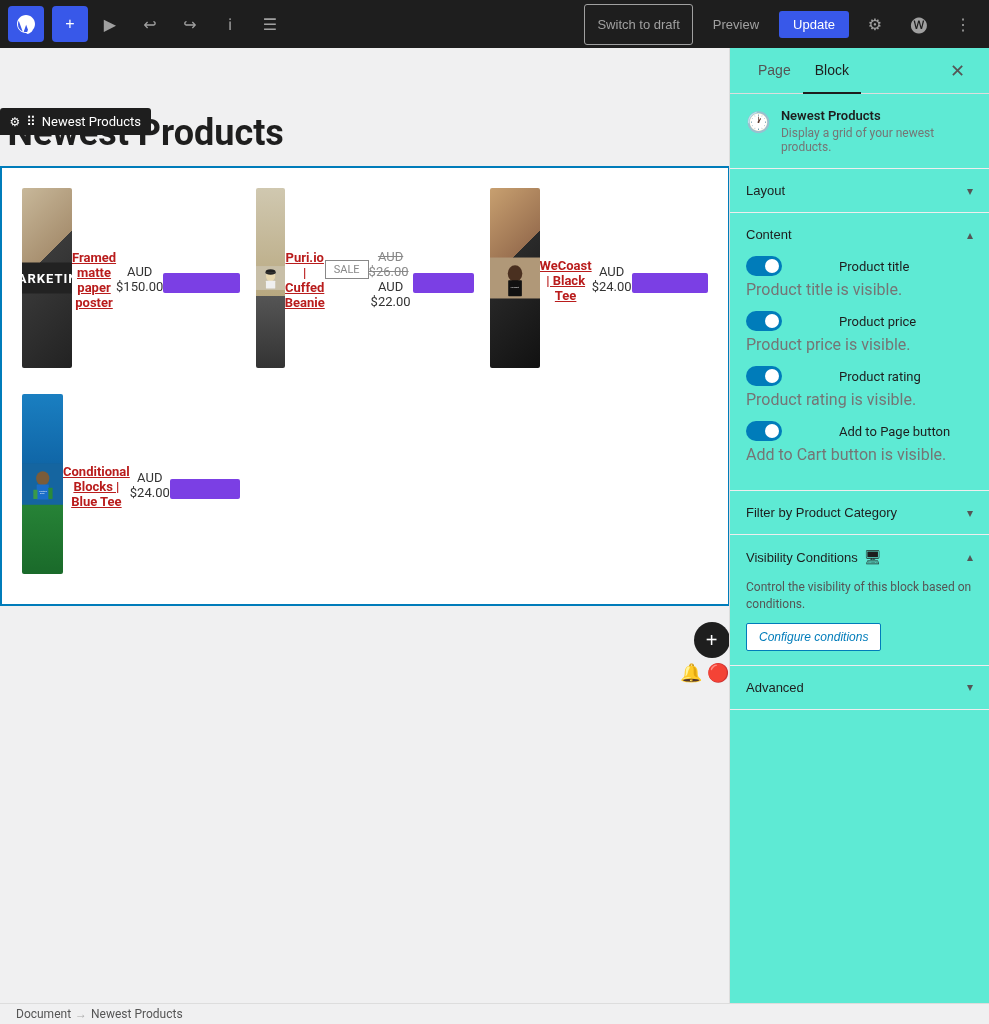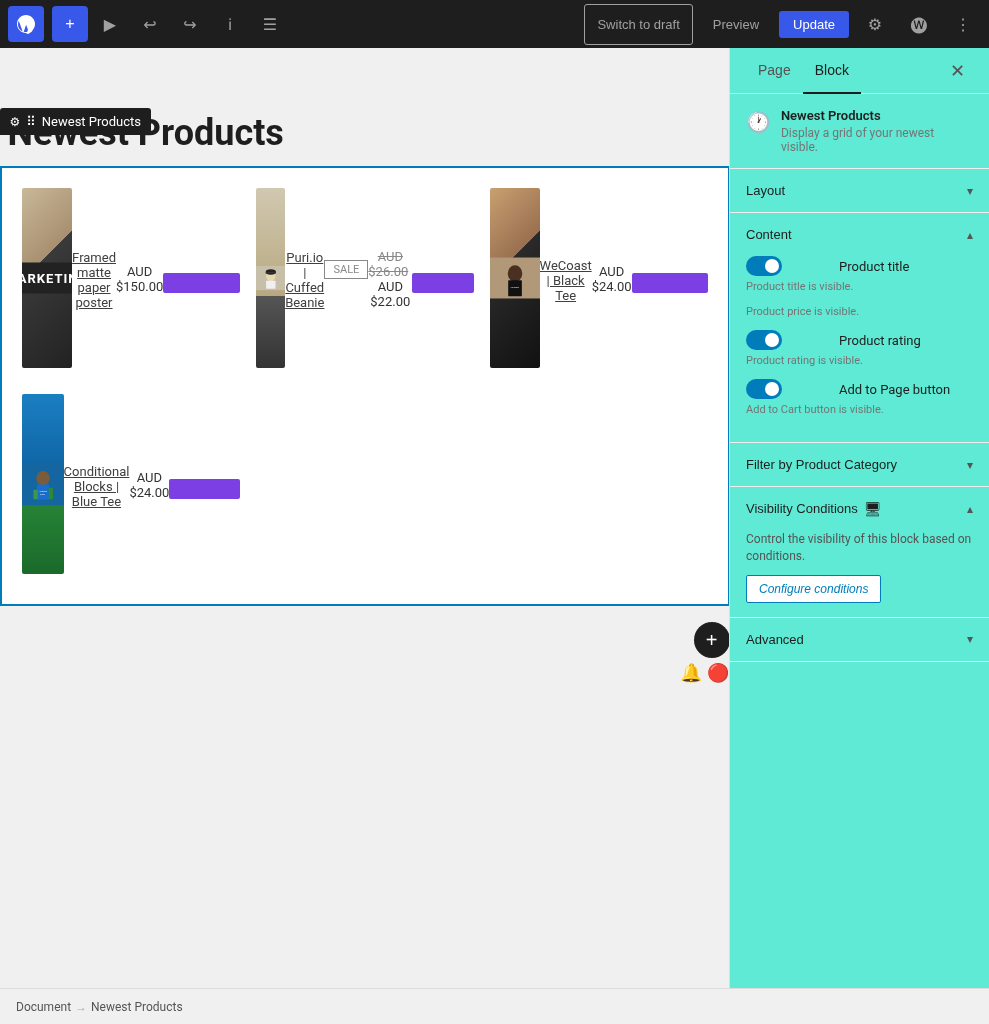--- a/index.html
+++ b/index.html
@@ -164,23 +164,23 @@
     
     .img-marketing {
       background: linear-gradient(135deg, #c8b89a 0%, #a89070 40%, #3a3a3a 40%, #222 100%);
       display: flex; align-items: center; justify-content: center;
     }
     .img-beanie {
       background: linear-gradient(180deg, #d0c8b0 0%, #b8a880 60%, #555 60%, #333 100%);
     }
 
     .product-title {
-      color: #404040;
-      font-size: 13px;
-      font-weight: 400;
+      color: #b91c1c;
+      font-size: 13px;
+      font-weight: 700;
       text-decoration: underline;
       margin-bottom: 6px;
       cursor: pointer;
     }
 
     .product-price {
       font-size: 13px;
       color: #333;
       margin-bottom: 8px;
     }
@@ -234,21 +234,21 @@
       display: flex; align-items: center; justify-content: center;
       align-self: flex-end;
       margin-top: 8px;
       margin-right: 0;
     }
 
     
     .status-bar {
       background: #f0f0f1;
       border-top: 1px solid #ddd;
-      height: 36px;
+      height: 21px;
       display: flex;
       align-items: center;
       padding: 0 16px;
       font-size: 12px;
       color: #555;
       gap: 4px;
       flex-shrink: 0;
     }
     .status-sep { color: #aaa; }
 
@@ -361,21 +361,21 @@
       margin-bottom: 4px;
     }
 
     .toggle-label {
       font-size: 13px;
       color: #1e1e1e;
       margin-left: 47px;
     }
 
     .toggle-desc {
-      font-size: 11px;
+      font-size: 16px;
       color: #757575;
       margin-bottom: 12px;
       margin-left: 0;
       padding-left: 0;
     }
 
     
     .toggle-switch {
       position: relative;
       width: 36px;
@@ -407,21 +407,21 @@
       transition: 0.2s;
     }
 
     .toggle-switch input:checked + .toggle-slider::before {
       transform: translateX(16px);
     }
 
     
     .visibility-header-row {
       display: flex;
-      align-items: flex-start;
+      align-items: center;
       gap: 6px;
     }
 
     .visibility-icon {
       font-size: 14px;
     }
 
     .visibility-desc {
       font-size: 12px;
       color: #555;
@@ -590,21 +590,21 @@
     <div class="sidebar-tabs">
       <button class="sidebar-tab">Page</button>
       <button class="sidebar-tab active">Block</button>
       <button class="sidebar-close">✕</button>
     </div>
 
     <div class="block-info">
       <div class="block-info-icon">🕐</div>
       <div class="block-info-text">
         <h3>Newest Products</h3>
-        <p>Display a grid of your newest visible.</p>
+        <p>Display a grid of your newest products.</p>
       </div>
     </div>
 
     <div class="accordion-section">
       <button class="accordion-header">
         <span>Layout</span>
         <span class="chevron">▾</span>
       </button>
     </div>
 
@@ -617,20 +617,27 @@
 
         <div class="toggle-row">
           <label class="toggle-switch">
             <input type="checkbox" checked="" style="">
             <span class="toggle-slider"></span>
           </label>
           <span class="toggle-label">Product title</span>
         </div>
         <p class="toggle-desc">Product title is visible.</p>
 
+        <div class="toggle-row">
+          <label class="toggle-switch">
+            <input type="checkbox" checked="" style="">
+            <span class="toggle-slider"></span>
+          </label>
+          <span class="toggle-label">Product price</span>
+        </div>
         <p class="toggle-desc">Product price is visible.</p>
 
         <div class="toggle-row">
           <label class="toggle-switch">
             <input type="checkbox" checked="" style="">
             <span class="toggle-slider"></span>
           </label>
           <span class="toggle-label">Product rating</span>
         </div>
         <p class="toggle-desc">Product rating is visible.</p>

